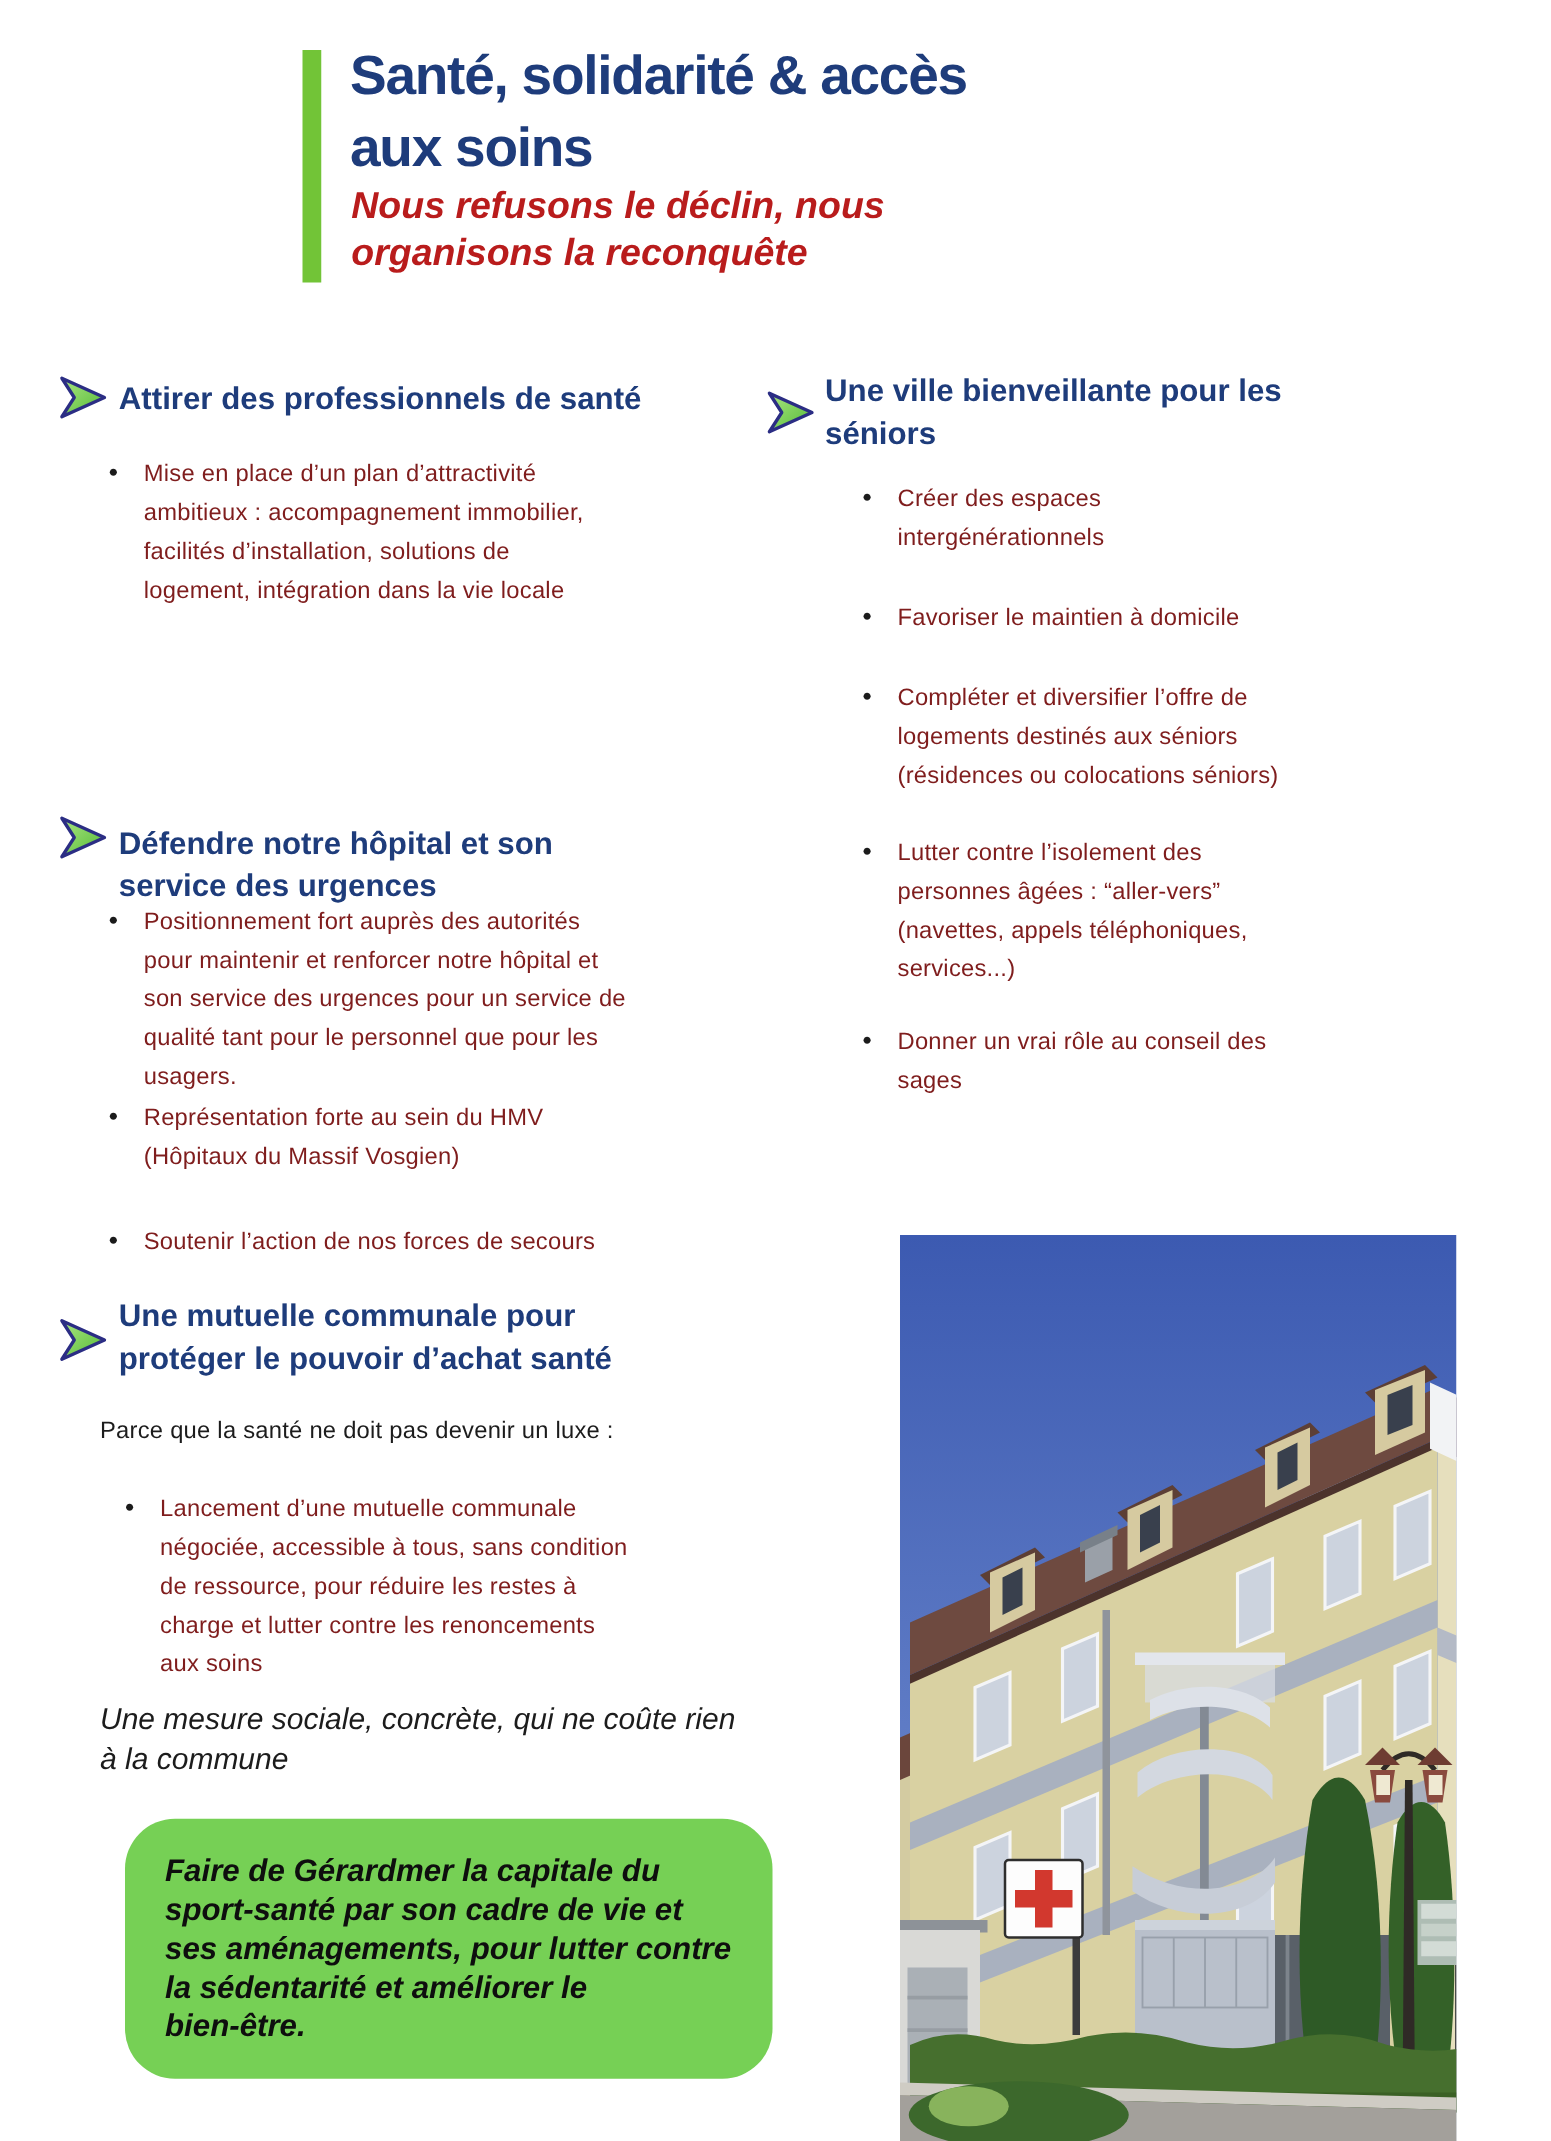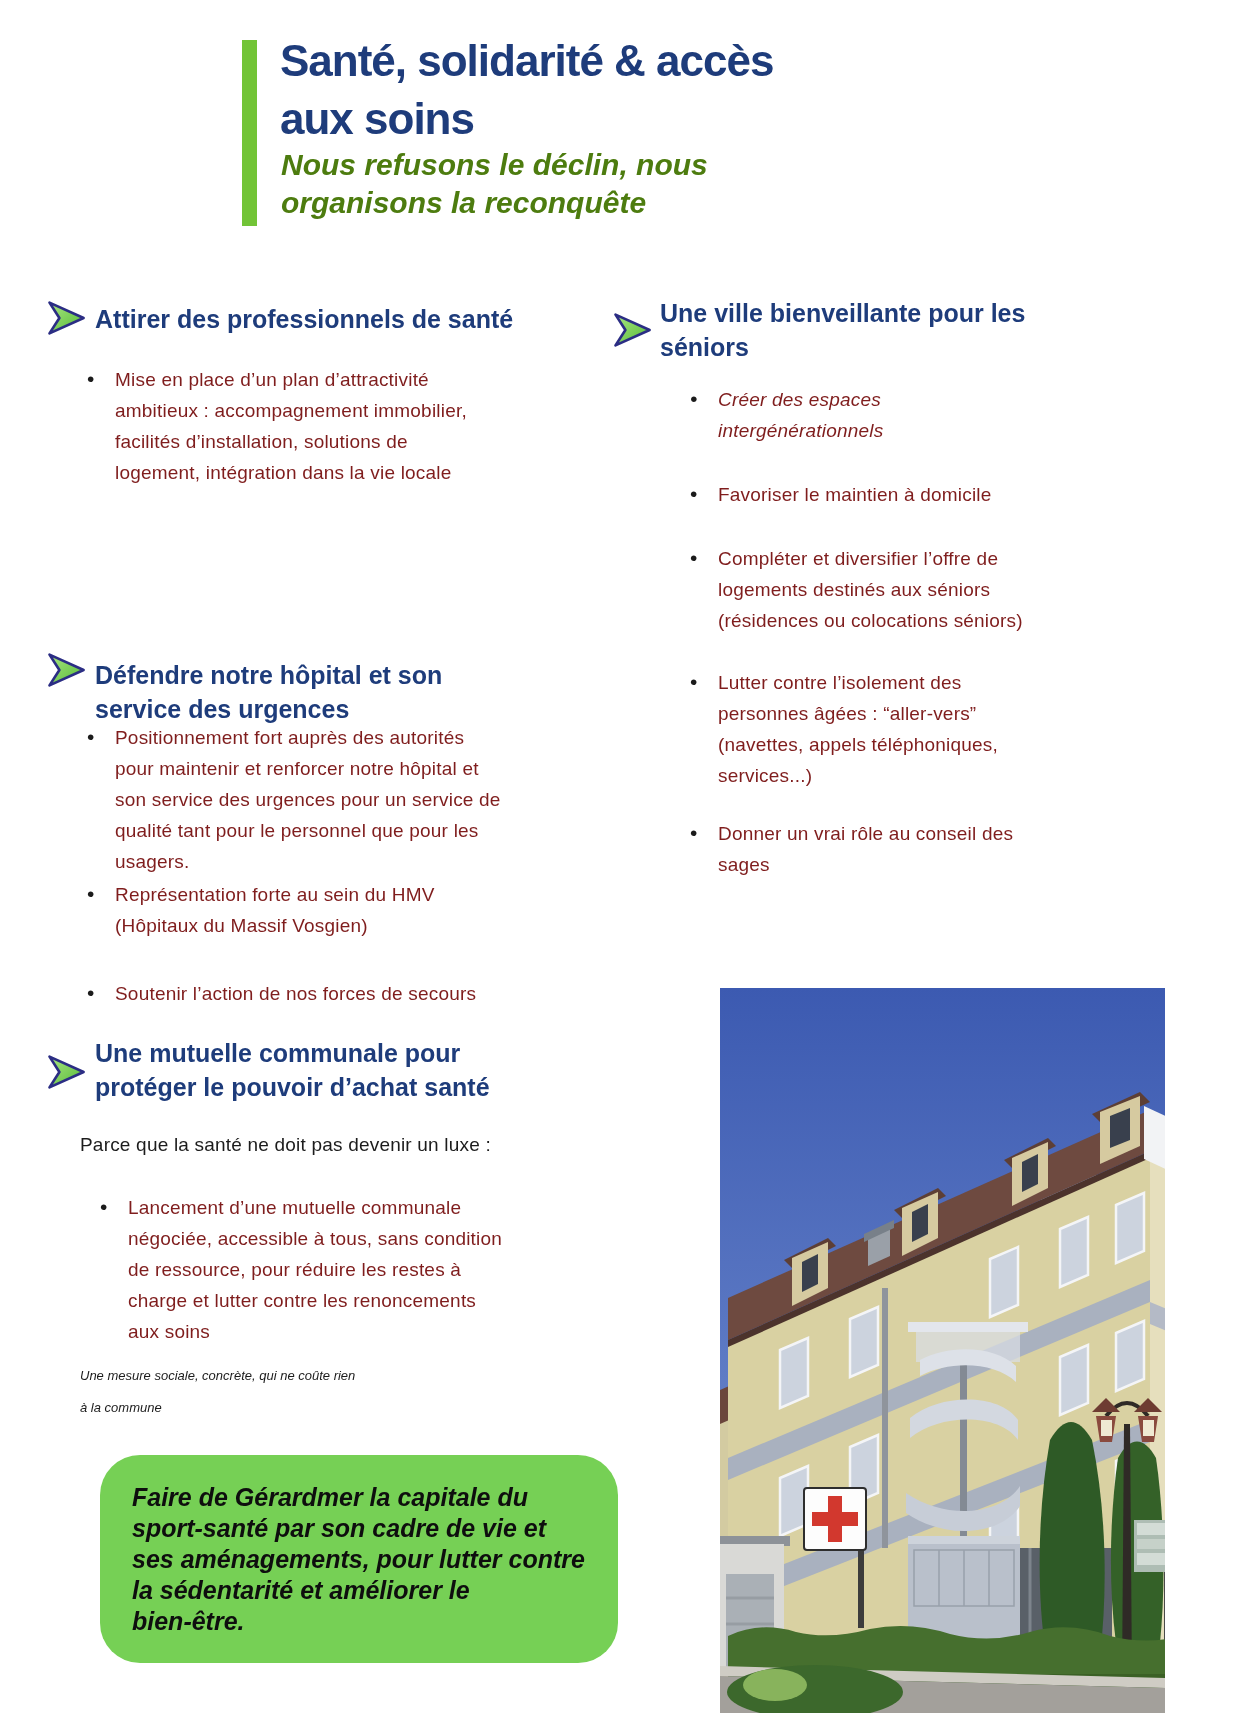--- a/index.html
+++ b/index.html
@@ -4,31 +4,31 @@
 <style>
   html,body{margin:0;padding:0;background:#ffffff;}
   .page{position:relative;width:1165px;height:1713px;background:#ffffff;overflow:hidden;
         font-family:"Liberation Sans", sans-serif;color:#1c1c1c;}
   .accent-bar{position:absolute;left:242px;top:40px;width:15px;height:186px;background:#72c437;}
   .title-line{position:absolute;left:280px;font-weight:bold;color:#1e3c7b;
               font-size:44px;letter-spacing:-1px;white-space:nowrap;}
   .title-l1{top:36px;}
   .title-l2{top:94px;}
   .subtitle{position:absolute;left:281px;top:146px;font-weight:bold;font-style:italic;
-            color:#4d7c0f;font-size:30px;line-height:38px;white-space:pre-line;}
+            color:#b91c1c;font-size:30px;line-height:38px;white-space:pre-line;}
   .arrow-icon{position:absolute;width:44px;height:44px;}
   .heading{position:absolute;font-weight:bold;color:#1e3c7b;font-size:25px;line-height:34px;
            white-space:pre-line;}
   .body-text,.bullets li{font-size:19px;line-height:31px;letter-spacing:.2px;color:#7f1d1d;}
   .bullets{position:absolute;list-style:none;margin:0;padding:0;}
   .bullets li{position:relative;padding-left:30px;white-space:pre-line;}
   .bullets li::before{content:"\2022";position:absolute;left:2px;top:-1px;font-size:21px;color:#1b1b1b;}
   .col-left .bullets li{margin-bottom:33px;}
   .intro{position:absolute;left:80px;top:1134px;font-size:19px;letter-spacing:.2px;}
-  .note{position:absolute;left:80px;top:1360px;font-size:13px;font-style:italic;
+  .note{position:absolute;left:80px;top:1360px;font-size:24px;font-style:italic;
         line-height:32px;white-space:pre-line;}
   .highlight-box{position:absolute;left:100px;top:1455px;width:518px;height:208px;
                  background:#76d055;border-radius:40px;box-sizing:border-box;
                  padding:27px 24px 0 32px;font-size:25px;font-weight:bold;font-style:italic;
                  line-height:31px;color:#0e0e0e;white-space:pre-line;}
   .photo{position:absolute;left:720px;top:988px;width:521px;height:725px;display:block;}
 </style>
 </head>
 <body>
 
@@ -98,21 +98,21 @@
 bien-être.</div>
   </div>
 
   <div class="col-right">
     <svg class="arrow-icon" style="left:610px;top:308px;" viewBox="0 0 40 40">
       <path d="M5,6 L36,20 L5,34 L14,20 Z" fill="url(#ag1)" stroke="#2b2d84" stroke-width="2.4" stroke-linejoin="round"></path>
     </svg>
     <div class="heading" style="left:660px;top:296px;width:430px;">Une ville bienveillante pour les
 séniors</div>
     <ul class="bullets" style="left:688px;top:384px;width:370px;">
-      <li style="margin-bottom:33px;font-style:italic;">Créer des espaces
+      <li style="margin-bottom:33px;">Créer des espaces
 intergénérationnels</li>
       <li style="margin-bottom:33px;">Favoriser le maintien à domicile</li>
       <li style="margin-bottom:31px;">Compléter et diversifier l’offre de
 logements destinés aux séniors
 (résidences ou colocations séniors)</li>
       <li style="margin-bottom:27px;">Lutter contre l’isolement des
 personnes âgées : “aller-vers”
 (navettes, appels téléphoniques,
 services...)</li>
       <li>Donner un vrai rôle au conseil des

